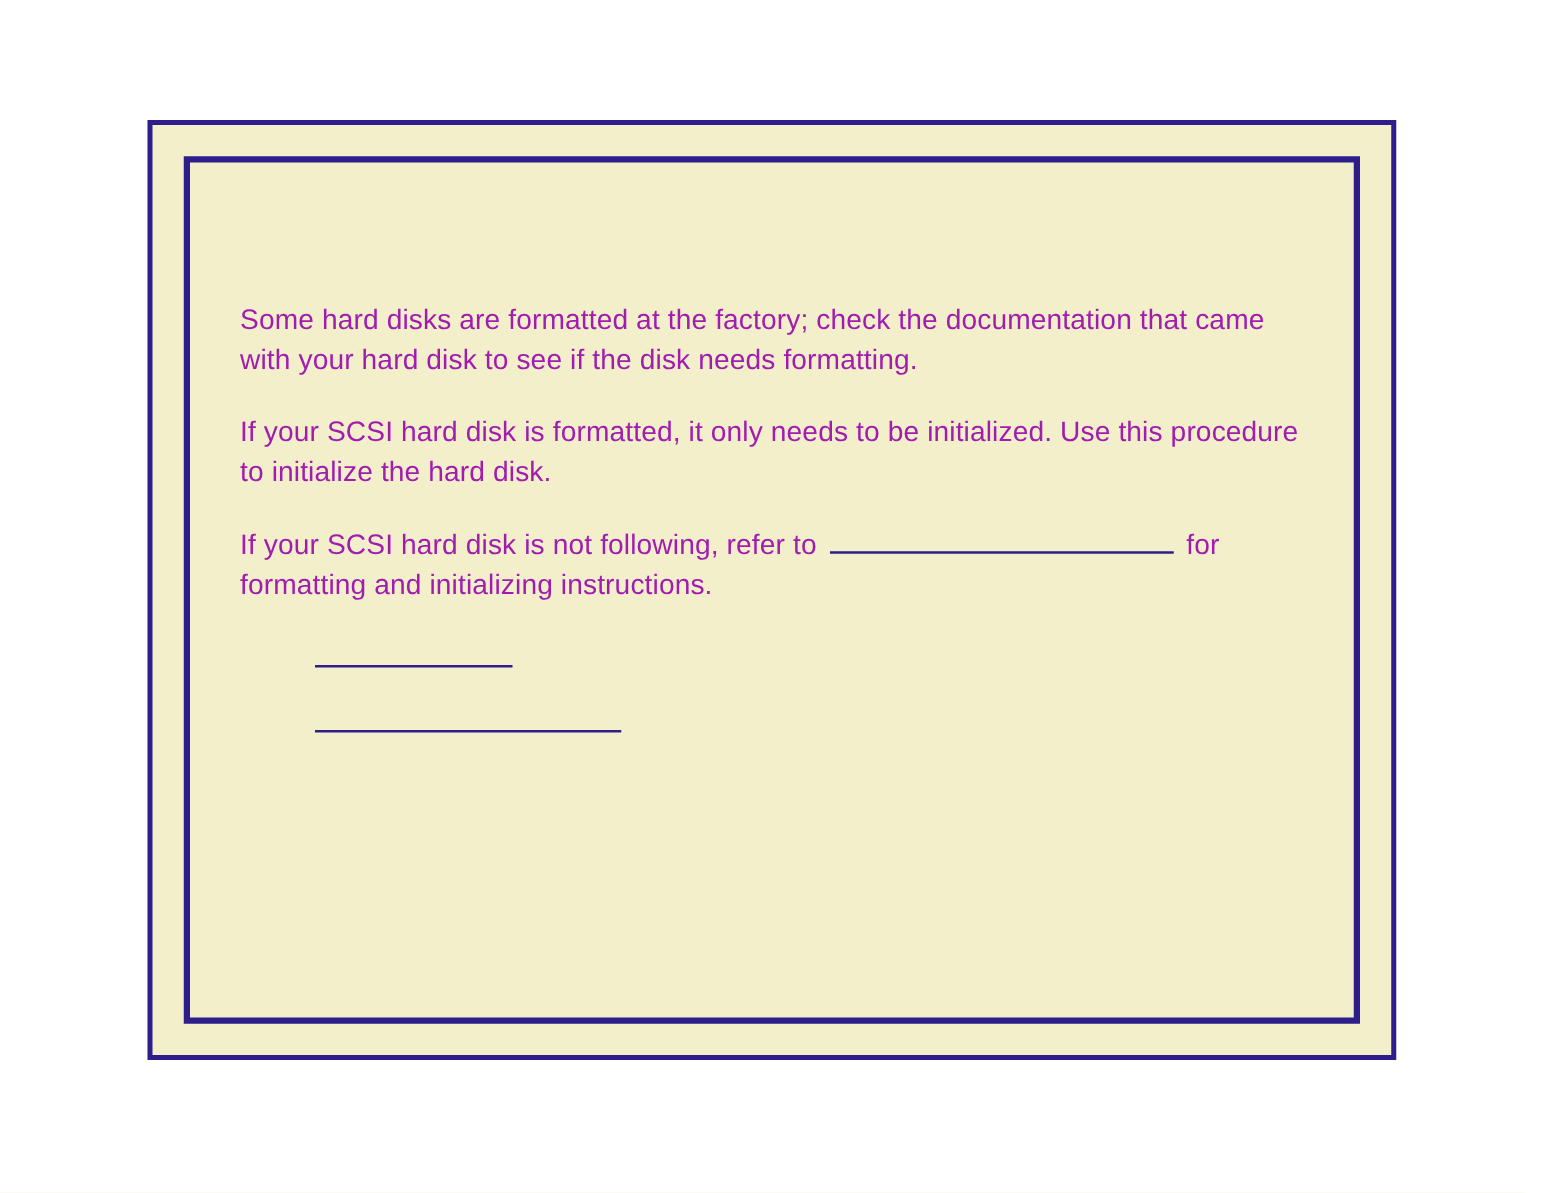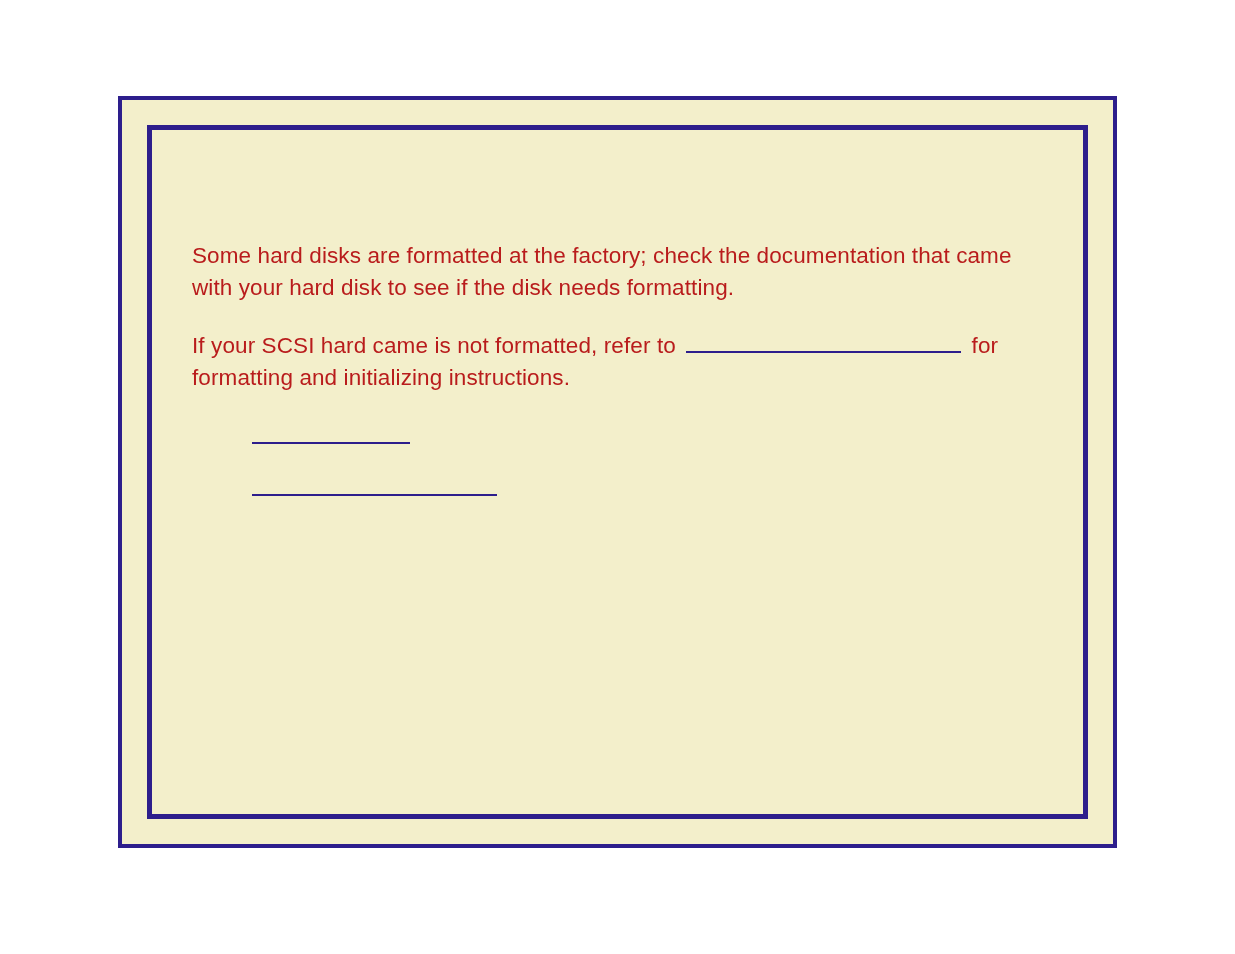--- a/index.html
+++ b/index.html
@@ -27,21 +27,21 @@
     right: 25px;
     bottom: 25px;
     border: 5px solid #2d1e8c;
     background: #f3efcb;
     box-sizing: border-box;
     padding: 110px 40px 40px 40px;
   }
   .para {
     font-size: 22.5px;
     line-height: 1.42;
-    color: #b91c1c;
+    color: #a21caf;
     margin: 0 0 26px 0;
     letter-spacing: 0.1px;
     font-weight: 400;
   }
   .link-blank {
     display: inline-block;
     border-bottom: 2px solid #2d1e8c;
     height: 0.95em;
     vertical-align: baseline;
     cursor: pointer;
@@ -61,23 +61,24 @@
   .topic-link.t2 { width: 245px; }
 </style>
 </head>
 <body>
 
 <div class="outer-frame">
   <div class="inner-frame">
 
     <p class="para">Some hard disks are formatted at the factory; check the documentation that came with your hard disk to see if the disk needs formatting.</p>
 
+    <p class="para">If your SCSI hard disk is formatted, it only needs to be initialized.  Use this procedure to initialize the hard disk.</p>
 
     <p class="para">
-      <span>If your SCSI hard came is not formatted, refer to </span><span class="link-blank inline-ref"></span><span> for formatting and initializing instructions.</span>
+      <span>If your SCSI hard disk is not following, refer to </span><span class="link-blank inline-ref"></span><span> for formatting and initializing instructions.</span>
     </p>
 
 
     <div class="topic-list">
       <span class="topic-link t1"></span>
       <span class="topic-link t2"></span>
     </div>
 
   </div>
 </div>

